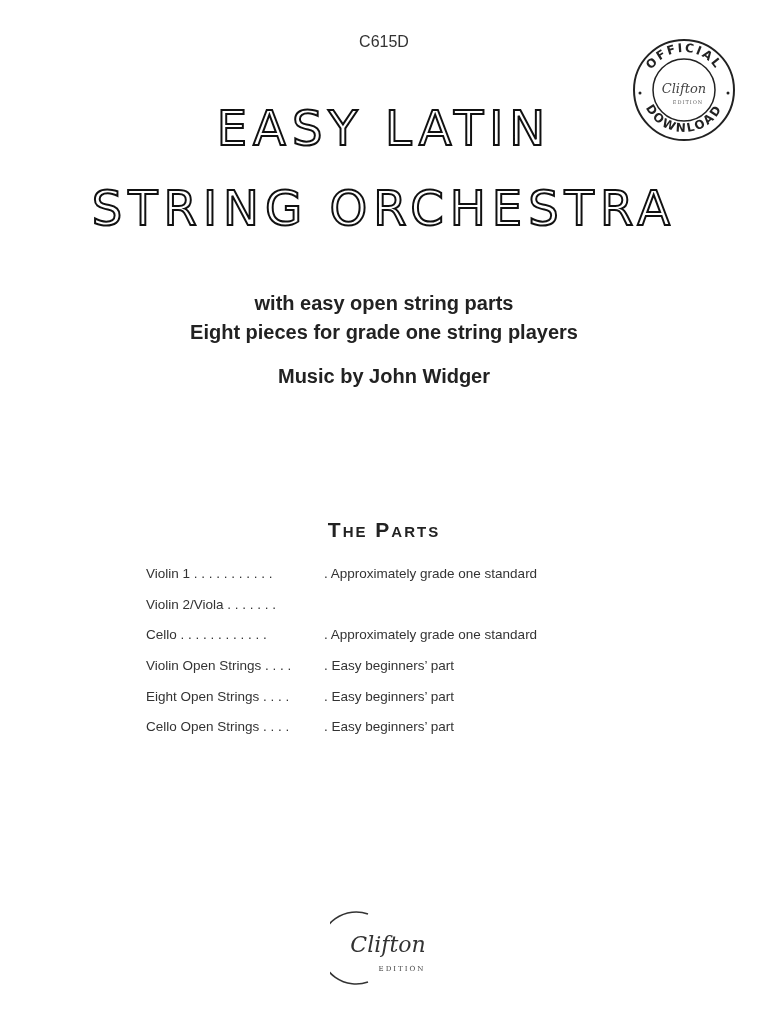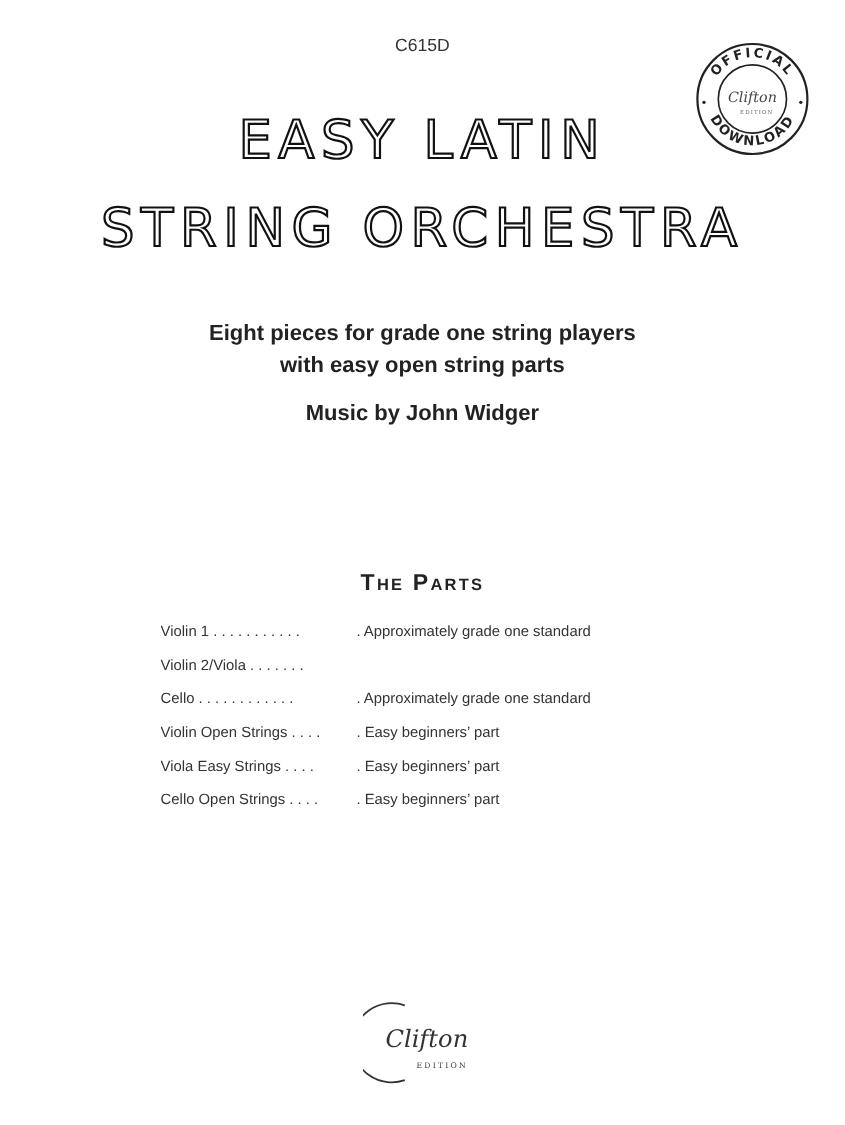--- a/index.html
+++ b/index.html
@@ -39,22 +39,22 @@
   <circle cx="8" cy="55" r="1.5" fill="#222"></circle>
   <circle cx="96" cy="55" r="1.5" fill="#222"></circle>
   <text x="52" y="55" text-anchor="middle" font-family="DejaVu Serif, serif" font-style="italic" font-size="13" fill="#444">Clifton</text>
   <text x="56" y="66" text-anchor="middle" font-family="DejaVu Serif, serif" font-size="5" fill="#666" letter-spacing="1">EDITION</text>
 </svg>
 
 <div class="title l1">EASY LATIN</div>
 <div class="title l2">STRING ORCHESTRA</div>
 
 <div class="subtitle">
+  <div>with easy open string parts</div>
   <div>Eight pieces for grade one string players</div>
-  <div>with easy open string parts</div>
 </div>
 
 <div class="composer">Music by John Widger</div>
 
 <div class="parts-head">The Parts</div>
 
 <div class="parts">
   <div class="row">
     <span class="inst">Violin 1 . . . . . . . . . . .</span>
     <span class="desc">. Approximately grade one standard</span>
@@ -64,21 +64,21 @@
   </div>
   <div class="row">
     <span class="inst">Cello  . . . . . . . . . . . .</span>
     <span class="desc">. Approximately grade one standard</span>
   </div>
   <div class="row">
     <span class="inst">Violin Open Strings . . . .</span>
     <span class="desc">. Easy beginners’ part</span>
   </div>
   <div class="row">
-    <span class="inst">Viola Easy Strings  . . . .</span>
+    <span class="inst">Eight Open Strings  . . . .</span>
     <span class="desc">. Easy beginners’ part</span>
   </div>
   <div class="row">
     <span class="inst">Cello Open Strings  . . . .</span>
     <span class="desc">. Easy beginners’ part</span>
   </div>
 </div>
 
 <svg class="logo" viewBox="0 0 110 80">
   <path d="M 38,6 A 36,36 0 1 0 38,74" fill="none" stroke="#333" stroke-width="1.6"></path>

